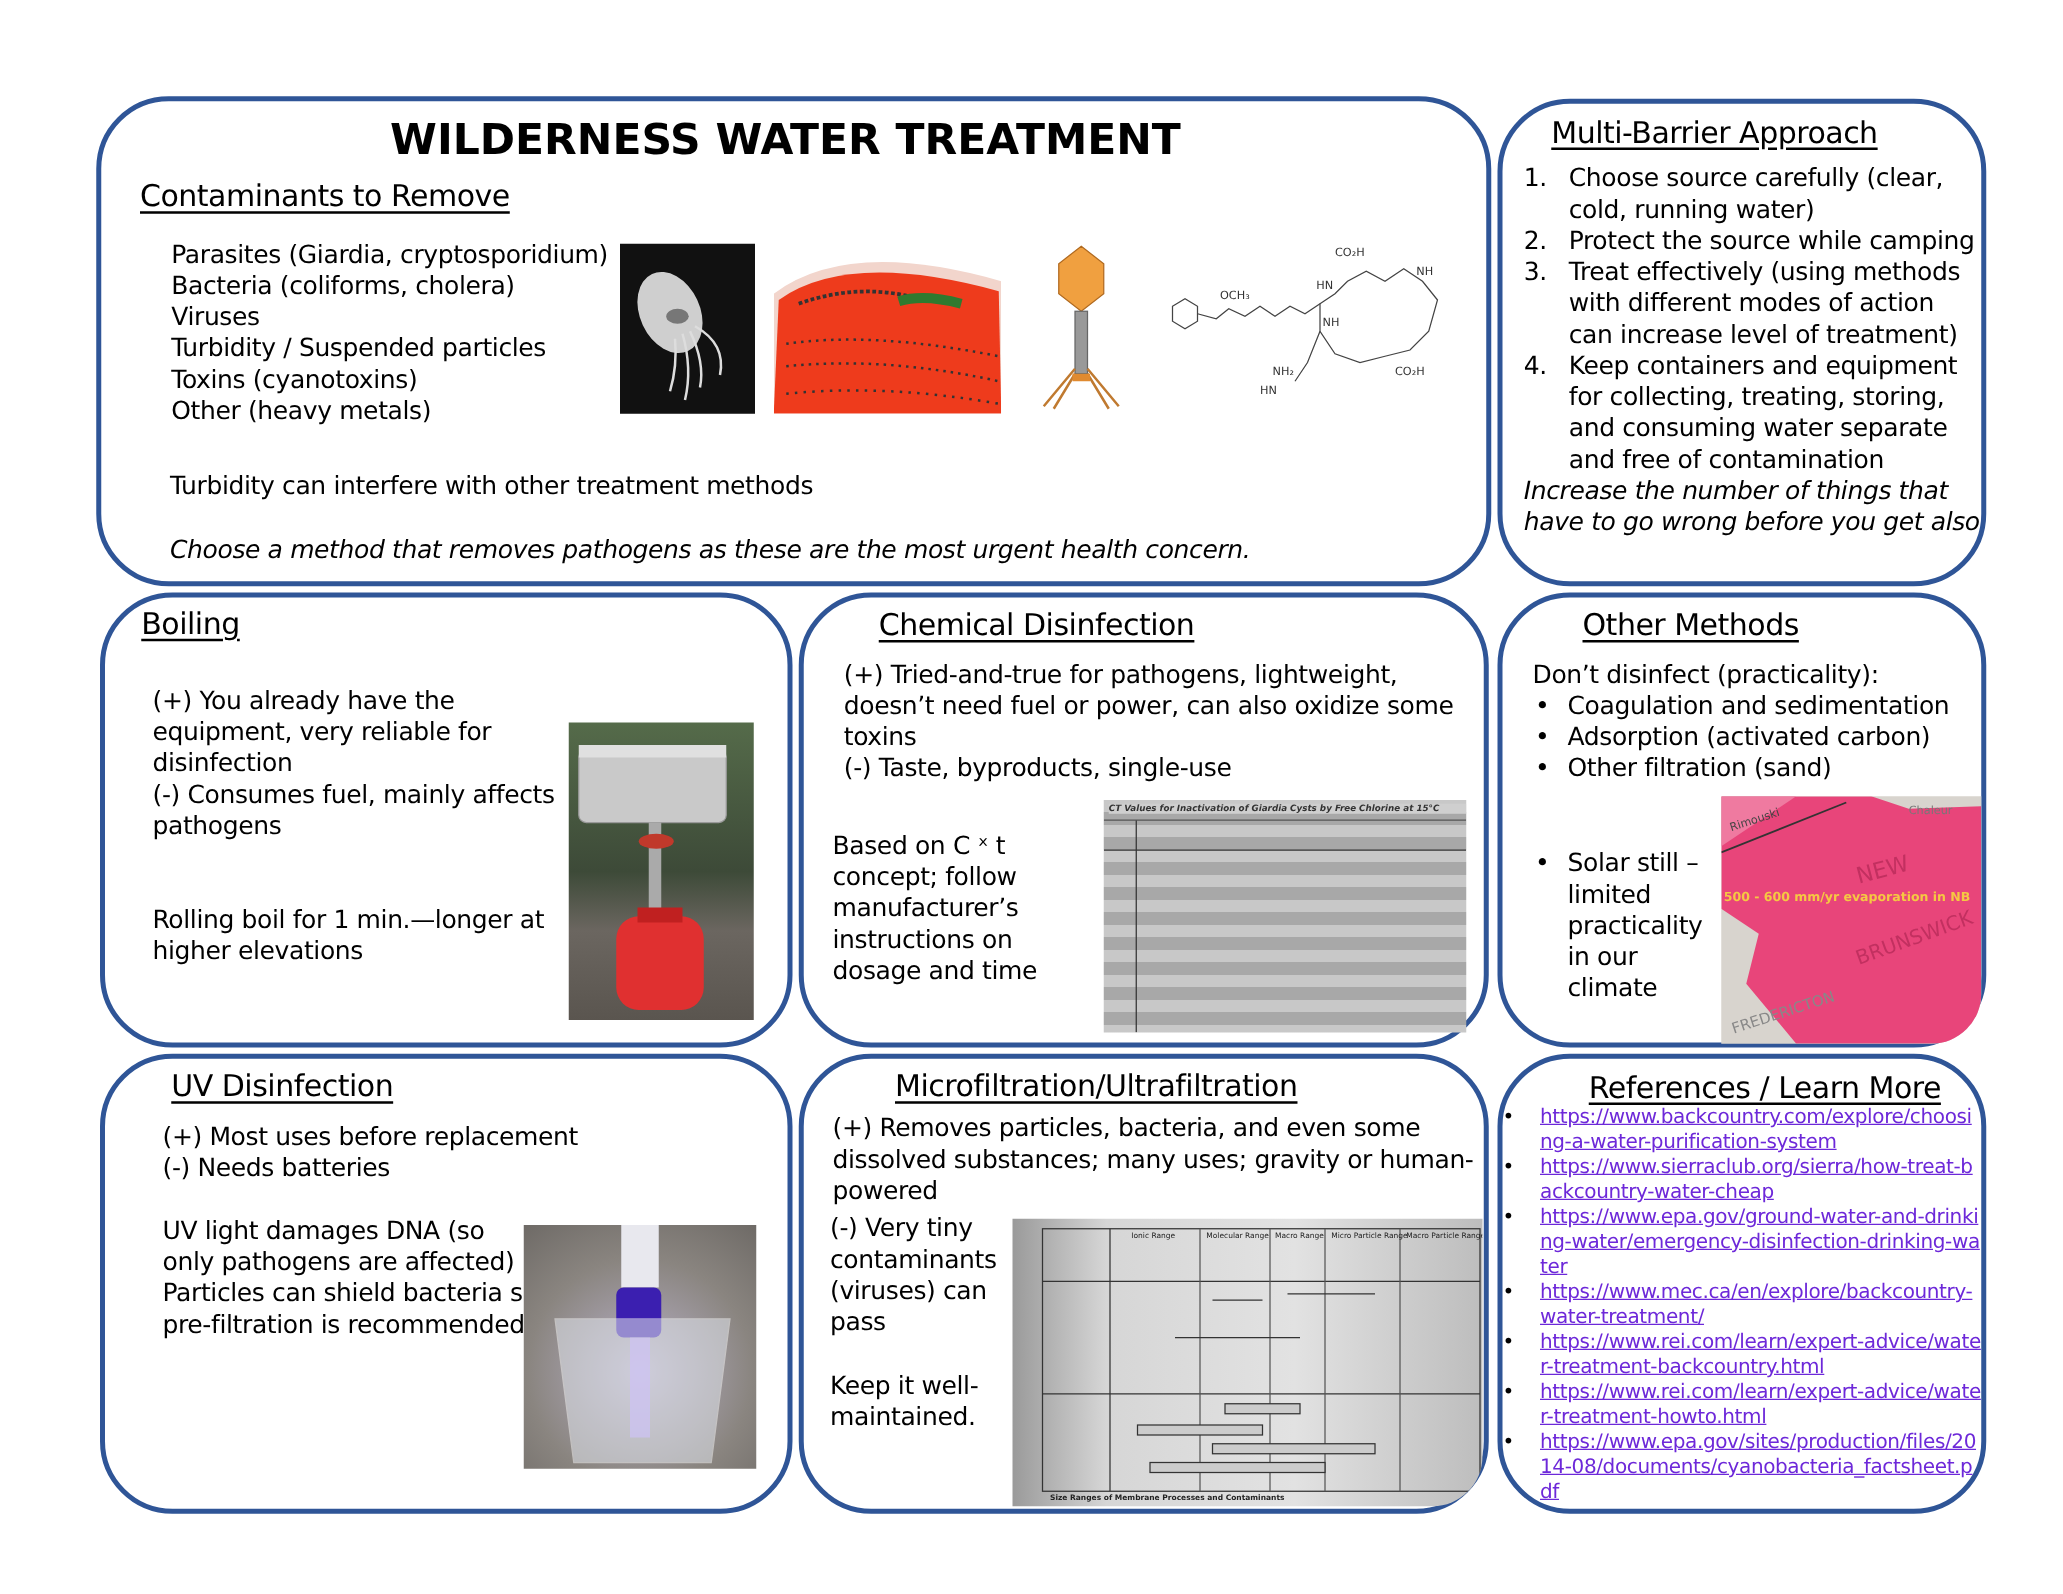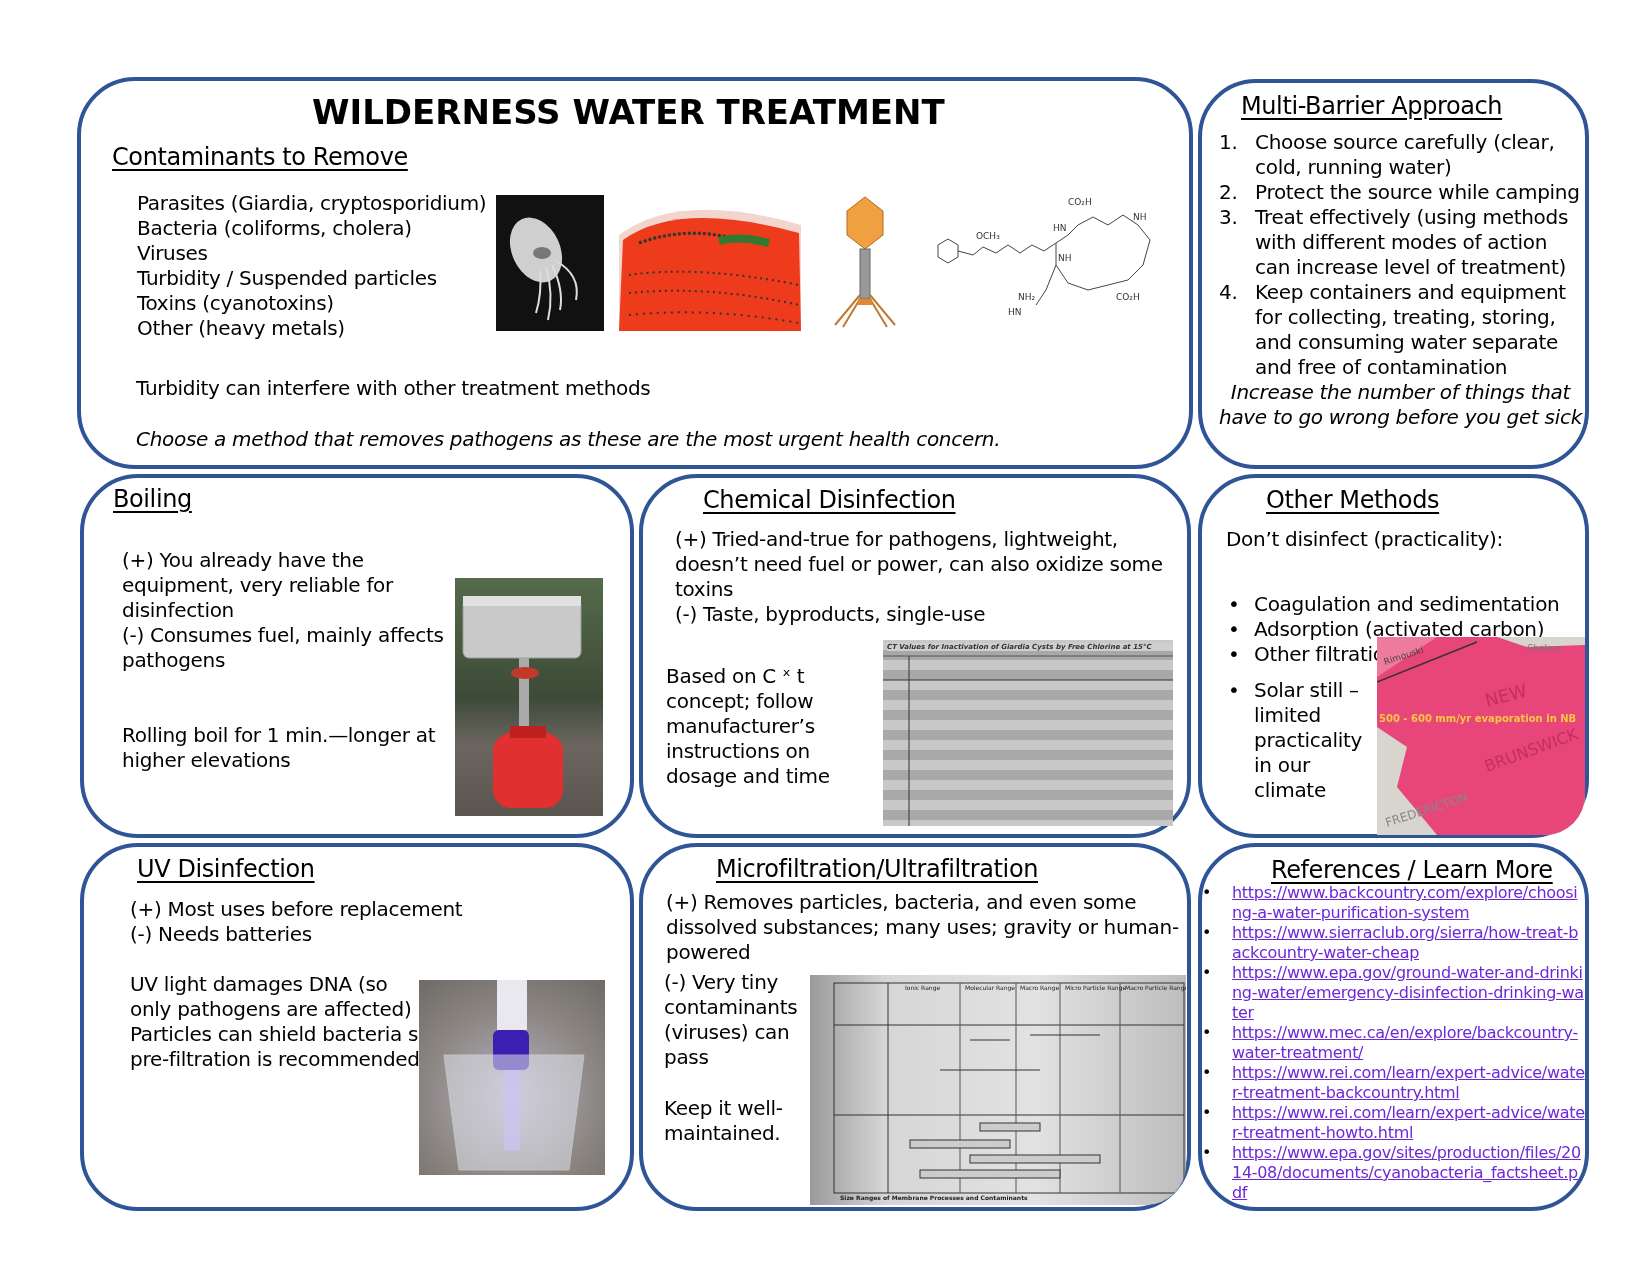--- a/index.html
+++ b/index.html
@@ -2,21 +2,21 @@
 <html><head>
 <meta charset="utf-8">
 <style>
   html, body { margin:0; padding:0; background:#ffffff; }
   body { width:1650px; height:1275px; position:relative; overflow:hidden;
          font-family:"DejaVu Sans", sans-serif; color:#000; }
   .box { position:absolute; border:4px solid #2f5597; border-radius:58px; box-sizing:border-box; background:#fff; }
   .t { position:absolute; font-size:20px; line-height:25px; white-space:nowrap; letter-spacing:-0.3px; }
   .h { position:absolute; font-size:24px; text-decoration:underline; text-underline-offset:4px; white-space:nowrap; letter-spacing:-0.4px; }
   .title { position:absolute; font-family:"DejaVu Sans", sans-serif; font-weight:bold; font-size:34px; letter-spacing:0px; white-space:nowrap; }
-  .it { font-style:italic;text-align:center; }
+  .it { font-style:italic; }
   .lines div { height:25px; }
   ol.mb { position:absolute; margin:0; padding:0; list-style:none; font-size:20px; line-height:25px; letter-spacing:-0.3px; }
   ol.mb li { position:relative; padding-left:36px; }
   ol.mb li .num { position:absolute; left:0; }
   ul.bl { position:absolute; margin:0; padding:0; list-style:none; font-size:20px; line-height:25px; letter-spacing:-0.3px; }
   ul.bl li { position:relative; padding-left:28px; white-space:nowrap; }
   ul.bl li::before { content:"\2022"; position:absolute; left:2px; }
   .refs { position:absolute; margin:0; padding:0; list-style:none; font-size:16px; line-height:20px; letter-spacing:-0.3px; }
   .refs li { position:relative; padding-left:34px; }
   .refs li::before { content:"\2022"; position:absolute; left:4px; color:#000; }
@@ -110,21 +110,21 @@
   <li>
       <span class="num">4.</span>
       <div>Keep containers and equipment</div>
       <div>for collecting, treating, storing,</div>
       <div>and consuming water separate</div>
       <div>and free of contamination</div>
     </li>
 </ol>
 <div class="t it lines" style="left:1219px;top:380px;">
   <div>Increase the number of things that</div>
-  <div>have to go wrong before you get sick</div>
+  <div>have to go wrong before you get also</div>
 </div>
 
 <div class="box" style="left:80px;top:474px;width:554px;height:364px;"></div>
 <div class="h" style="left:113px;top:485px;">Boiling</div>
 <div class="t lines" style="left:122px;top:548px;">
   <div>(+) You already have the</div>
   <div>equipment, very reliable for</div>
   <div>disinfection</div>
   <div>(-) Consumes fuel, mainly affects</div>
   <div>pathogens</div>
@@ -165,21 +165,21 @@
   <svg width="290" height="186" viewBox="0 0 290 186" style="position:absolute;left:0;top:0;">
     <line x1="26" y1="16" x2="26" y2="186" stroke="#333"></line>
     <line x1="0" y1="40" x2="290" y2="40" stroke="#333"></line>
     <line x1="0" y1="16" x2="290" y2="16" stroke="#555"></line>
   </svg>
 </div>
 
 <div class="box" style="left:1198px;top:474px;width:391px;height:364px;"></div>
 <div class="h" style="left:1266px;top:486px;">Other Methods</div>
 <div class="t" style="left:1226px;top:527px;">Don’t disinfect (practicality):</div>
-<ul class="bl" style="left:1226px;top:552px;margin-top:40px;">
+<ul class="bl" style="left:1226px;top:552px;">
   <li>Coagulation and sedimentation</li>
   <li>Adsorption (activated carbon)</li>
   <li>Other filtration (sand)</li>
 </ul>
 <ul class="bl" style="left:1226px;top:678px;">
   <li>
       <div>Solar still –</div>
       <div>limited</div>
       <div>practicality</div>
       <div>in our</div>

